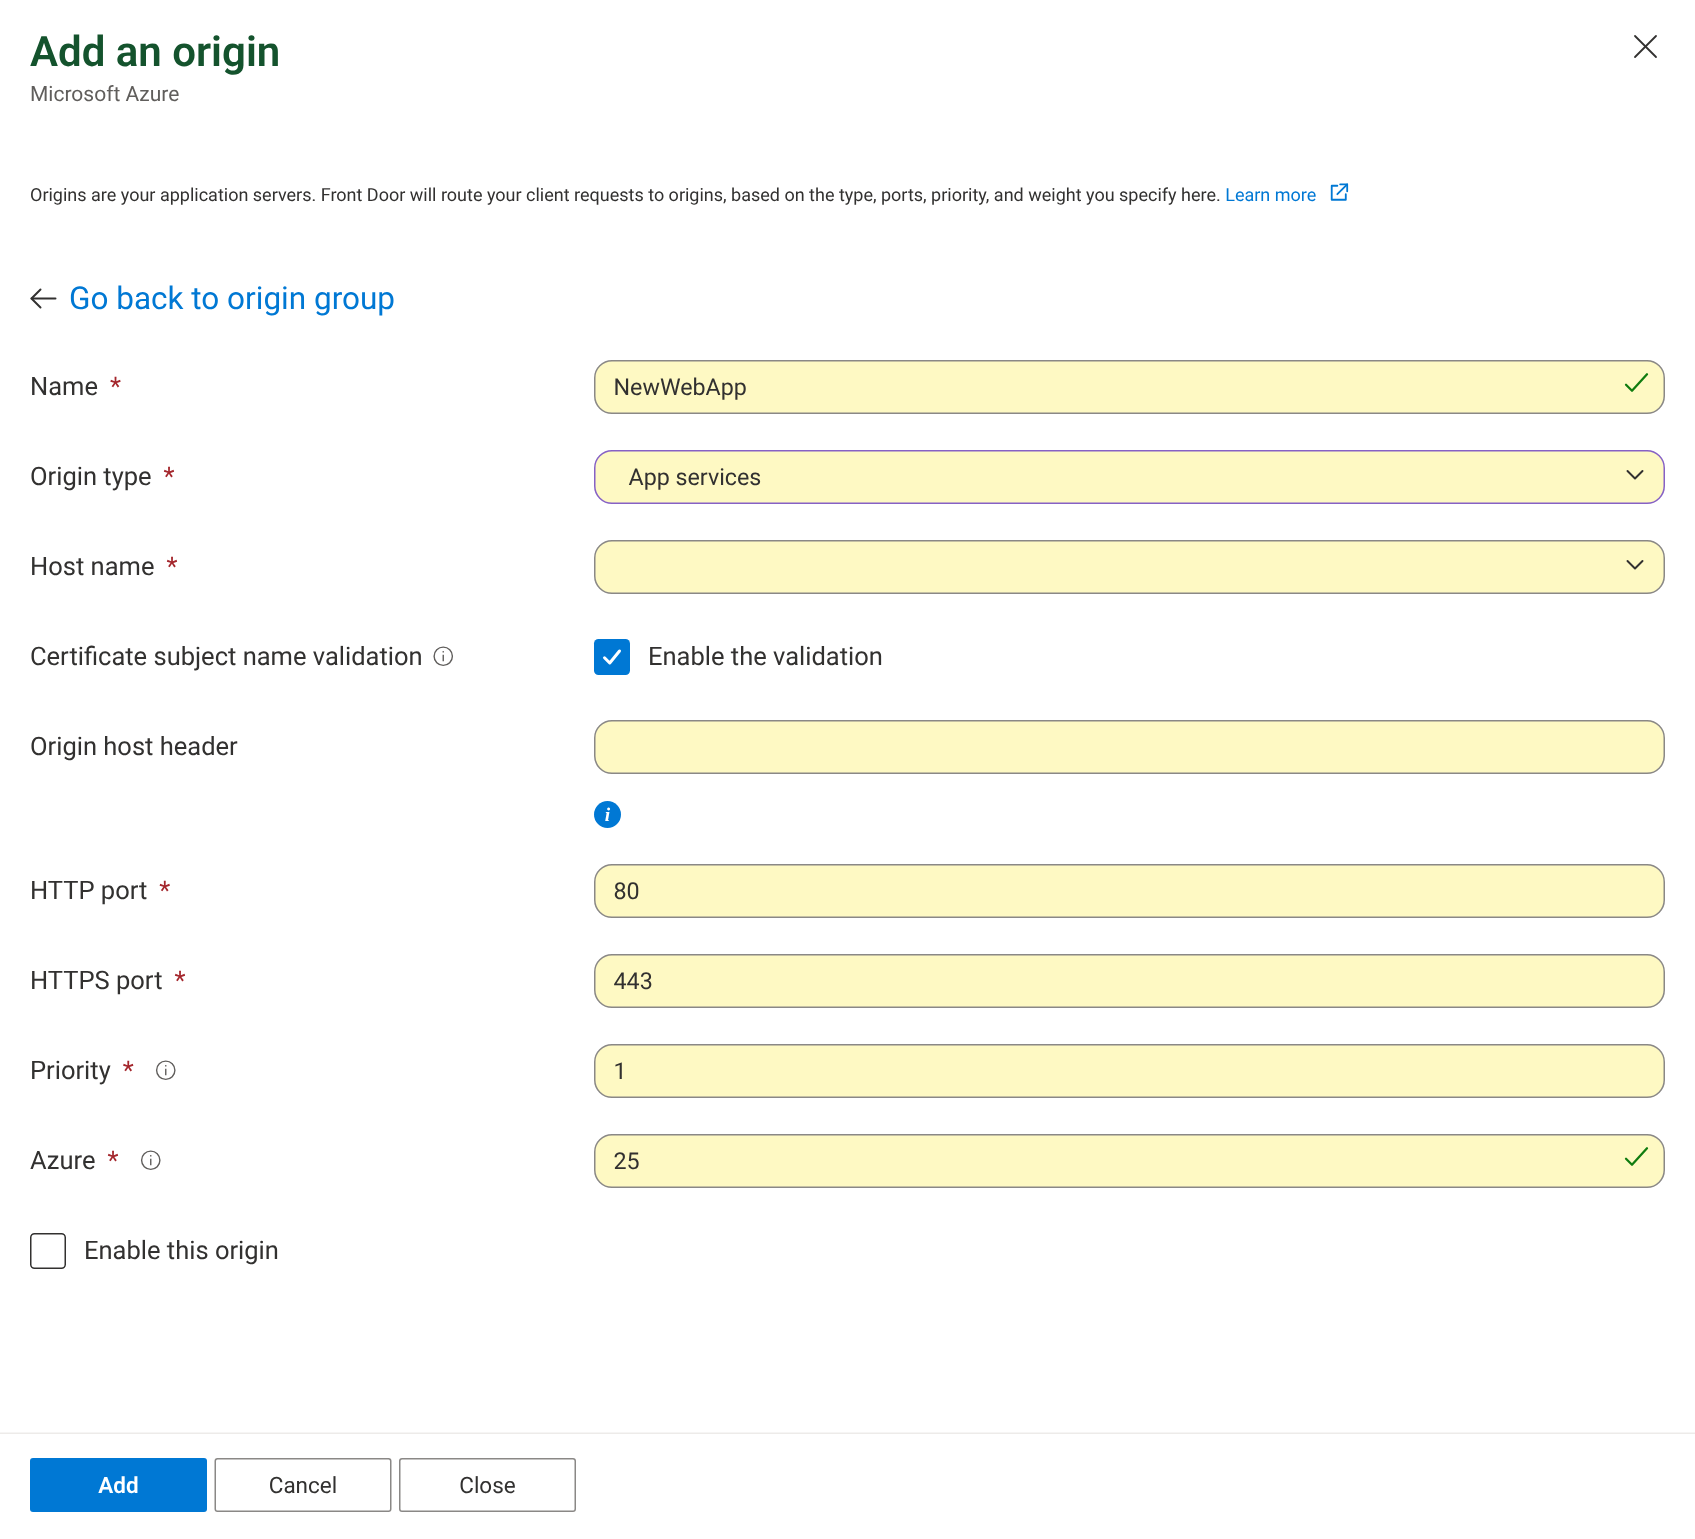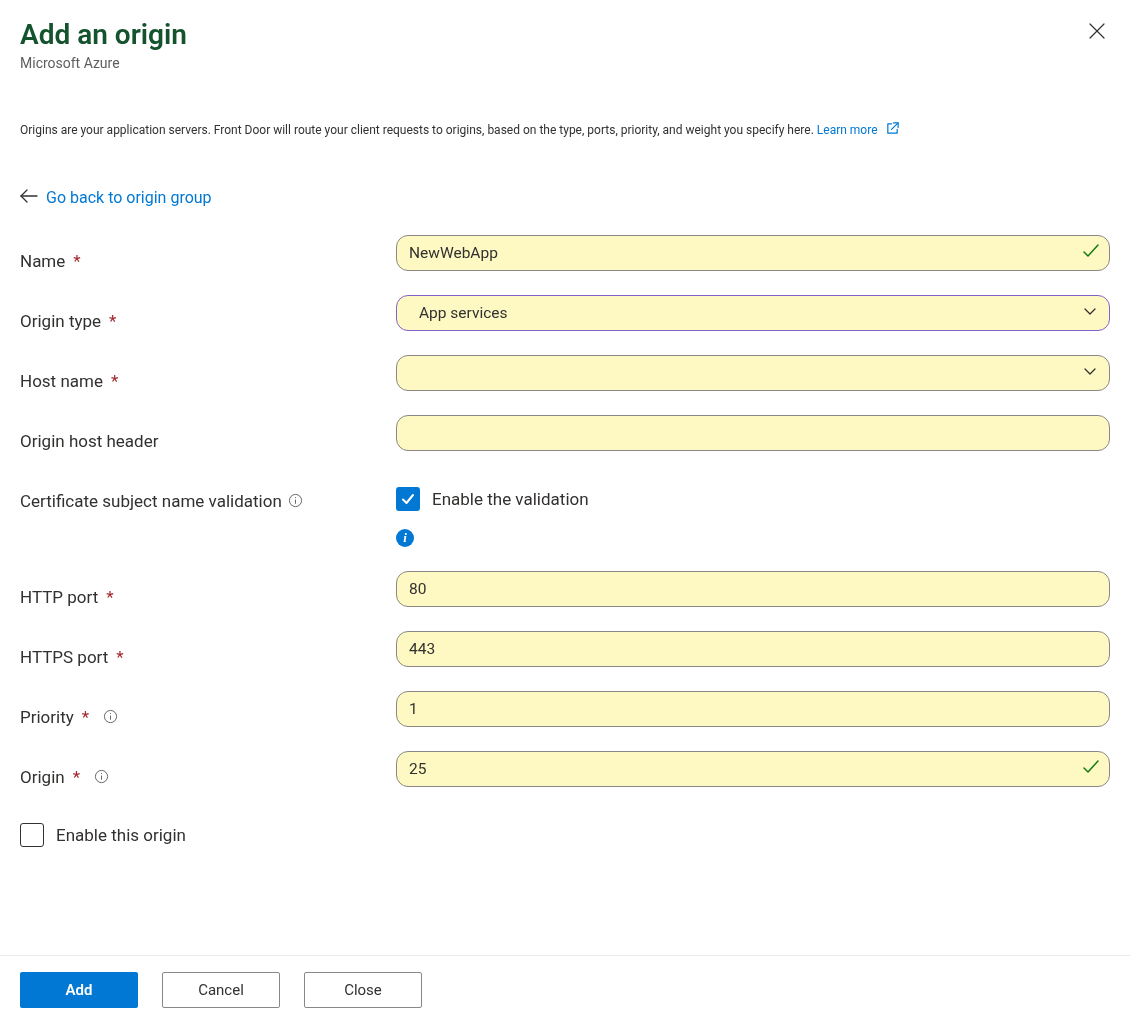--- a/index.html
+++ b/index.html
@@ -13,24 +13,24 @@
       padding: 18px 20px 0 20px;
       font-size: 14px;
     }
     .header { display: flex; justify-content: space-between; align-items: flex-start; }
     .title { font-size: 28px; font-weight: 600; color: #14532d; }
     .subtitle { font-size: 14px; color: #605e5c; margin-top: 4px; }
     .close-x { cursor: pointer; padding: 4px; color: #323130; }
     .description { margin-top: 50px; font-size: 12px; line-height: 1.55; }
     .link { color: #0078d4; cursor: pointer; text-decoration: none; }
     .ext-icon { display: inline-block; vertical-align: -2px; margin-left: 4px; }
-    .back-link { display: inline-flex; align-items: flex-start; gap: 8px; margin-top: 46px; font-size: 16px; cursor: pointer; }
+    .back-link { display: inline-flex; align-items: flex-start; gap: 8px; margin-top: 46px; font-size: 21px; cursor: pointer; }
     .back-arrow { color: #323130; }
     .form { margin-top: 28px; }
-    .row { display: flex; align-items: flex-end; min-height: 36px; margin-bottom: 24px; font-size: 17px; }
+    .row { display: flex; align-items: center; min-height: 36px; margin-bottom: 24px; font-size: 17px; }
     .label-col { width: 376px; flex-shrink: 0; display: flex; align-items: center; gap: 6px; }
     .input-col { flex: 1; position: relative; display: flex; align-items: center; gap: 12px;}
     .req { color: #a4262c; margin-left: 2px; }
     .info-icon { display: inline-flex; width: 15px; height: 15px; align-items: center; justify-content: center; }
     .info-icon svg { width: 15px; height: 15px; }
     input.text-input, .select {
       width: 100%;
       height: 36px;
       padding: 0 12px;
       font-size: 15.5px;
@@ -51,21 +51,21 @@
       align-items: center; justify-content: center; cursor: pointer; flex-shrink: 0;
     }
     .checkbox.checked { background: #0078d4; }
     .checkbox.unchecked { background: #fff; border: 1px solid #323130; }
     .info-msg { display: flex; align-items: center; gap: 10px; margin-left: 376px; margin-top: -6px; margin-bottom: 24px; font-size: 17px; }
     .info-blue { width: 18px; height: 18px; background: #0078d4; border-radius: 50%; color: #fff; display: flex; align-items: center; justify-content: center; font-size: 13px; font-weight: 700; font-style: italic; font-family: Georgia, serif; flex-shrink: 0;}
     .footer {
       position: absolute; left: 0; right: 0; bottom: 0;
       padding: 16px 20px 18px 20px;
       border-top: 1px solid #edebe9;
-      display: flex; gap: 24px;
+      display: flex; gap: 5px;
     }
     .btn {
       min-width: 118px; height: 36px; padding: 0 18px;
       font-size: 15px; border-radius: 2px; cursor: pointer;
       display: inline-flex; align-items: center; justify-content: center;
       font-family: inherit;
     }
     .btn-primary { background: #0078d4; color: #fff; border: none; font-weight: 600; }
     .btn-secondary { background: #fff; color: #323130; border: 1px solid #8a8886; }
     svg { flex-shrink: 0; }
@@ -158,48 +158,48 @@
           <svg width="14" height="14" viewBox="0 0 14 14" fill="none" stroke="#323130" stroke-width="1.3" stroke-linecap="round" stroke-linejoin="round">
               <polyline points="2,5 7,10 12,5"></polyline>
             </svg>
         </span>
       </div>
     </div>
   </div>
 
   <div class="row">
     <div class="label-col">
-      <span>Origin host header</span>
-    </div>
-    <div class="input-col">
-      <input class="text-input" value="" style="">
-    </div>
-  </div>
-
-  <div class="row">
-    <div class="label-col">
       <span>Certificate subject name validation</span>
       <span class="info-icon">
         <svg viewBox="0 0 16 16" fill="none" stroke="#605e5c" stroke-width="1">
             <circle cx="8" cy="8" r="6.5"></circle>
             <line x1="8" y1="7" x2="8" y2="11.5"></line>
             <circle cx="8" cy="4.8" r="0.6" fill="#605e5c" stroke="none"></circle>
           </svg>
       </span>
     </div>
     <div class="input-col check-row">
       <div class="checkbox checked">
         <svg width="16" height="16" viewBox="0 0 16 16" fill="none" stroke="#fff" stroke-width="2" stroke-linecap="round" stroke-linejoin="round">
             <polyline points="3,8.5 6.5,12 13,4"></polyline>
           </svg>
       </div>
       <span>Enable the validation</span>
     </div>
   </div>
 
+  <div class="row">
+    <div class="label-col">
+      <span>Origin host header</span>
+    </div>
+    <div class="input-col">
+      <input class="text-input" value="" style="">
+    </div>
+  </div>
+
   <div class="info-msg">
     <div class="info-blue">i</div>
   </div>
 
   <div class="row">
     <div class="label-col">
       <span>HTTP port</span>
         <span class="req">*</span>
     </div>
     <div class="input-col">
@@ -229,21 +229,21 @@
           </svg>
       </span>
     </div>
     <div class="input-col">
       <input class="text-input" value="1" style="">
     </div>
   </div>
 
   <div class="row">
     <div class="label-col">
-      <span>Origin</span>
+      <span>Azure</span>
         <span class="req">*</span>
       <span class="info-icon" style="margin-left:8px;">
         <svg viewBox="0 0 16 16" fill="none" stroke="#605e5c" stroke-width="1">
             <circle cx="8" cy="8" r="6.5"></circle>
             <line x1="8" y1="7" x2="8" y2="11.5"></line>
             <circle cx="8" cy="4.8" r="0.6" fill="#605e5c" stroke="none"></circle>
           </svg>
       </span>
     </div>
     <div class="input-col">

